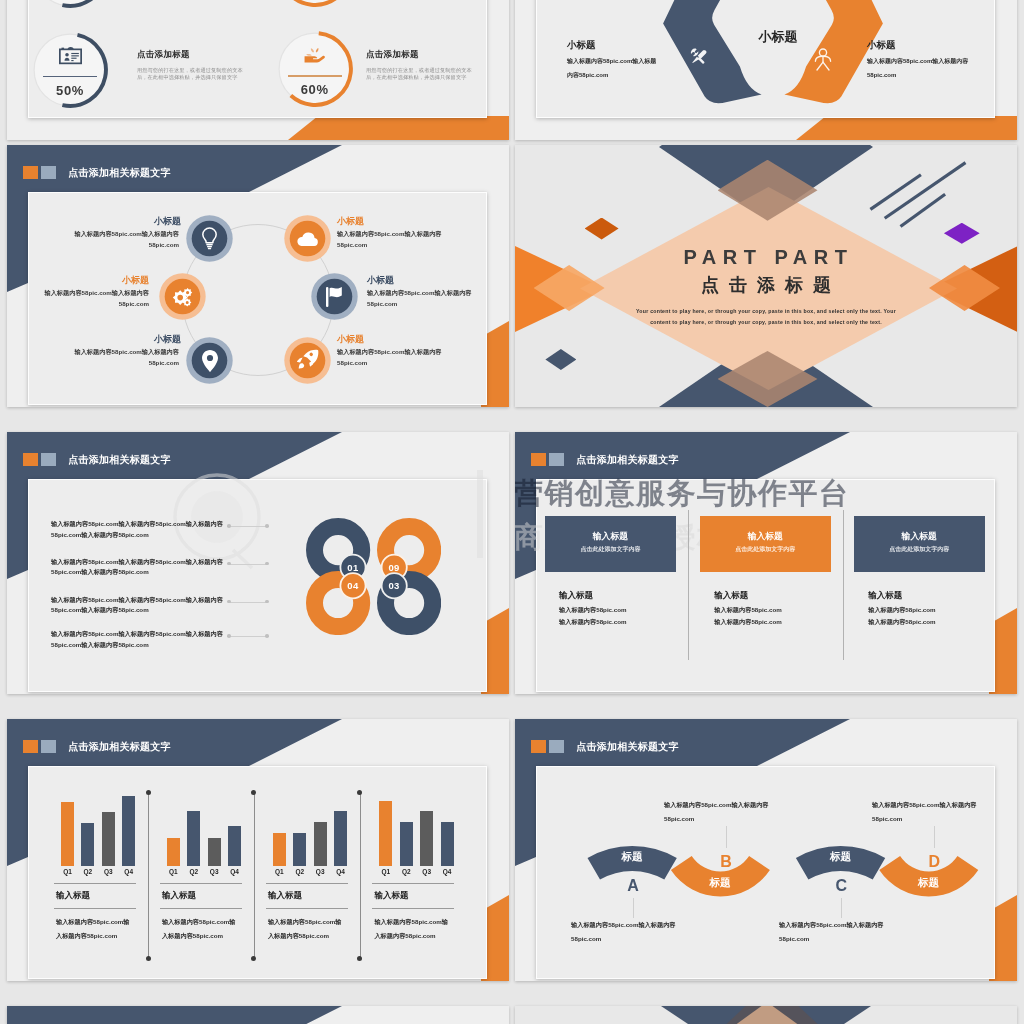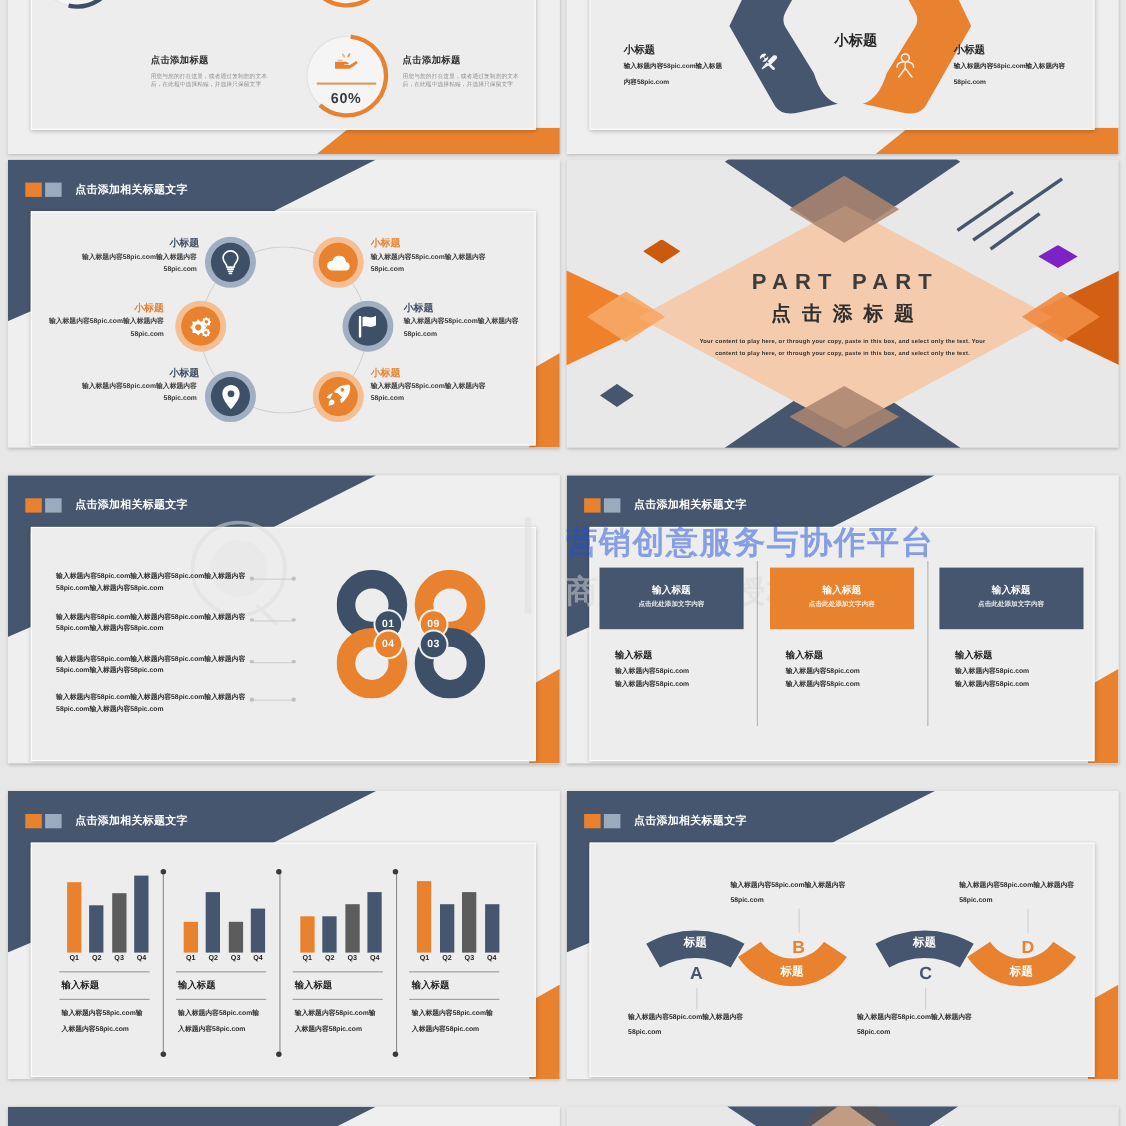--- a/index.html
+++ b/index.html
@@ -33,20 +33,41 @@
       <circle cx="41.5" cy="41.5" r="38.2" fill="#f5f5f5" stroke="#e3e3e3" stroke-width="1.3"></circle>
       <circle cx="41.5" cy="41.5" r="38.2" fill="none" stroke="#3E4E63" stroke-width="4.2" stroke-dasharray="120 1000" transform="rotate(-78 41.5 41.5)"></circle>
     </svg>
   </div>
   <div class="abs" style="left:268.7px;top:52.4px;width:78.7px;height:78.7px;">
     <svg width="78" height="78" viewBox="0 0 83 83" style="position:absolute;left:0;top:0;">
       <circle cx="41.5" cy="41.5" r="38.2" fill="#f5f5f5" stroke="#e3e3e3" stroke-width="1.3"></circle>
       <circle cx="41.5" cy="41.5" r="38.2" fill="none" stroke="#E8822F" stroke-width="4.2" stroke-dasharray="144 1000" transform="rotate(-84 41.5 41.5)"></circle>
     </svg>
   </div>
+  <div class="abs" style="left:24px;top:153px;width:78px;height:78px;">
+    <svg width="78" height="78" viewBox="0 0 83 83" style="position:absolute;left:0;top:0;">
+      <circle cx="41.5" cy="41.5" r="38.2" fill="#f5f5f5" stroke="#e3e3e3" stroke-width="1.3"></circle>
+      <circle cx="41.5" cy="41.5" r="38.2" fill="none" stroke="#3E4E63" stroke-width="4.2" stroke-dasharray="120 1000" transform="rotate(-78 41.5 41.5)"></circle>
+    </svg>
+    <svg class="abs" style="left:27px;top:14px;" width="25" height="20" viewBox="0 0 35 27">
+      <g fill="#3E4E63">
+        <rect x="2.6" y="5.6" width="29.8" height="19.6" fill="none" stroke="#3E4E63" stroke-width="2.4"></rect>
+        <path d="M13.3 6.6a4.4 4.4 0 0 1 8.8 0z"></path>
+        <rect x="4.9" y="3.2" width="3.6" height="2.6"></rect>
+        <circle cx="12.6" cy="13.2" r="2.5"></circle>
+        <path d="M9.1 21.6c0-2.7 1.6-4.2 3.5-4.2s3.5 1.5 3.5 4.2z"></path>
+        <rect x="18.6" y="10.6" width="10.6" height="1.6"></rect>
+        <rect x="18.6" y="13.9" width="10.6" height="1.6"></rect>
+        <rect x="18.6" y="17.2" width="7.4" height="1.6"></rect>
+        <rect x="18.6" y="20.5" width="3.2" height="1.6"></rect>
+      </g>
+    </svg>
+    <div class="abs" style="left:12px;top:45px;width:54px;height:1.3px;background:#55637a;"></div>
+    <div class="abs" style="left:0;top:52px;width:78px;text-align:center;font-size:13px;font-weight:700;color:#3b3b3b;letter-spacing:.6px;">50%</div>
+  </div>
   <div class="abs" style="left:130px;top:171px;font-size:8.5px;font-weight:700;color:#2e2e2e;letter-spacing:.3px;">点击添加标题</div>
   <div class="abs" style="left:130px;top:189px;width:110px;font-size:5.2px;line-height:7.4px;color:#8d8d8d;letter-spacing:.1px;">用您与您的打在这里，或者通过复制您的文本后，在此框中选择粘贴，并选择只保留文字</div>
 
   <div class="abs" style="left:268.7px;top:152.4px;width:78.7px;height:78.7px;">
     <svg width="78" height="78" viewBox="0 0 83 83" style="position:absolute;left:0;top:0;">
       <circle cx="41.5" cy="41.5" r="38.2" fill="#f5f5f5" stroke="#e3e3e3" stroke-width="1.3"></circle>
       <circle cx="41.5" cy="41.5" r="38.2" fill="none" stroke="#E8822F" stroke-width="4.2" stroke-dasharray="144 1000" transform="rotate(-84 41.5 41.5)"></circle>
     </svg>
     <svg class="abs" style="left:26px;top:14px;" width="26" height="20" viewBox="0 0 35 27">
       <g fill="#E8822F">
@@ -310,21 +331,21 @@
   <div class="panel" style="left:21px;top:47px;width:459px;height:213px;"></div>
   <div class="abs" style="left:-515px;top:-432px;width:1024px;height:1024px;opacity:.62;pointer-events:none;">
     <svg width="1024" height="1024" viewBox="0 0 1024 1024" style="position:absolute;left:0;top:0;">
       <circle cx="217" cy="517" r="26" fill="#e2e2e2" opacity=".55"></circle>
       <g fill="none" stroke="#dedede" stroke-width="3.4" opacity=".85">
         <circle cx="217" cy="517" r="42"></circle>
         <path d="M233 550 L252 568"></path>
       </g>
     </svg>
 
-    <div class="abs" style="left:514px;top:474px;font-size:29px;font-weight:700;color:#1d4ed8;opacity:.8;letter-spacing:1.5px;font-family:Liberation Mono, monospace;">营销创意服务与协作平台</div>
+    <div class="abs" style="left:514px;top:474px;font-size:29px;font-weight:700;color:#0f172a;opacity:.8;letter-spacing:1.5px;font-family:Liberation Mono, monospace;">营销创意服务与协作平台</div>
     <div class="abs" style="left:514px;top:518px;font-size:29px;font-weight:700;color:#d9d9d9;opacity:.8;letter-spacing:1.5px;">商用请获取授权</div>
   </div>
 
   <div class="abs" style="left:172.5px;top:78.4px;width:1px;height:149.5px;background:#b2b2b2;"></div>
   <div class="abs" style="left:327.5px;top:78.4px;width:1px;height:149.5px;background:#b2b2b2;"></div>
 
   <div class="abs" style="left:30.4px;top:84.3px;width:130.4px;height:55.4px;background:#46566E;">
     <div class="abs" style="left:0;top:15px;width:130px;text-align:center;font-size:8.8px;font-weight:700;color:#ffffff;">输入标题</div>
     <div class="abs" style="left:0;top:28.5px;width:130px;text-align:center;font-size:6px;color:#e3e6ea;font-weight:700;">点击此处添加文字内容</div>
   </div>

